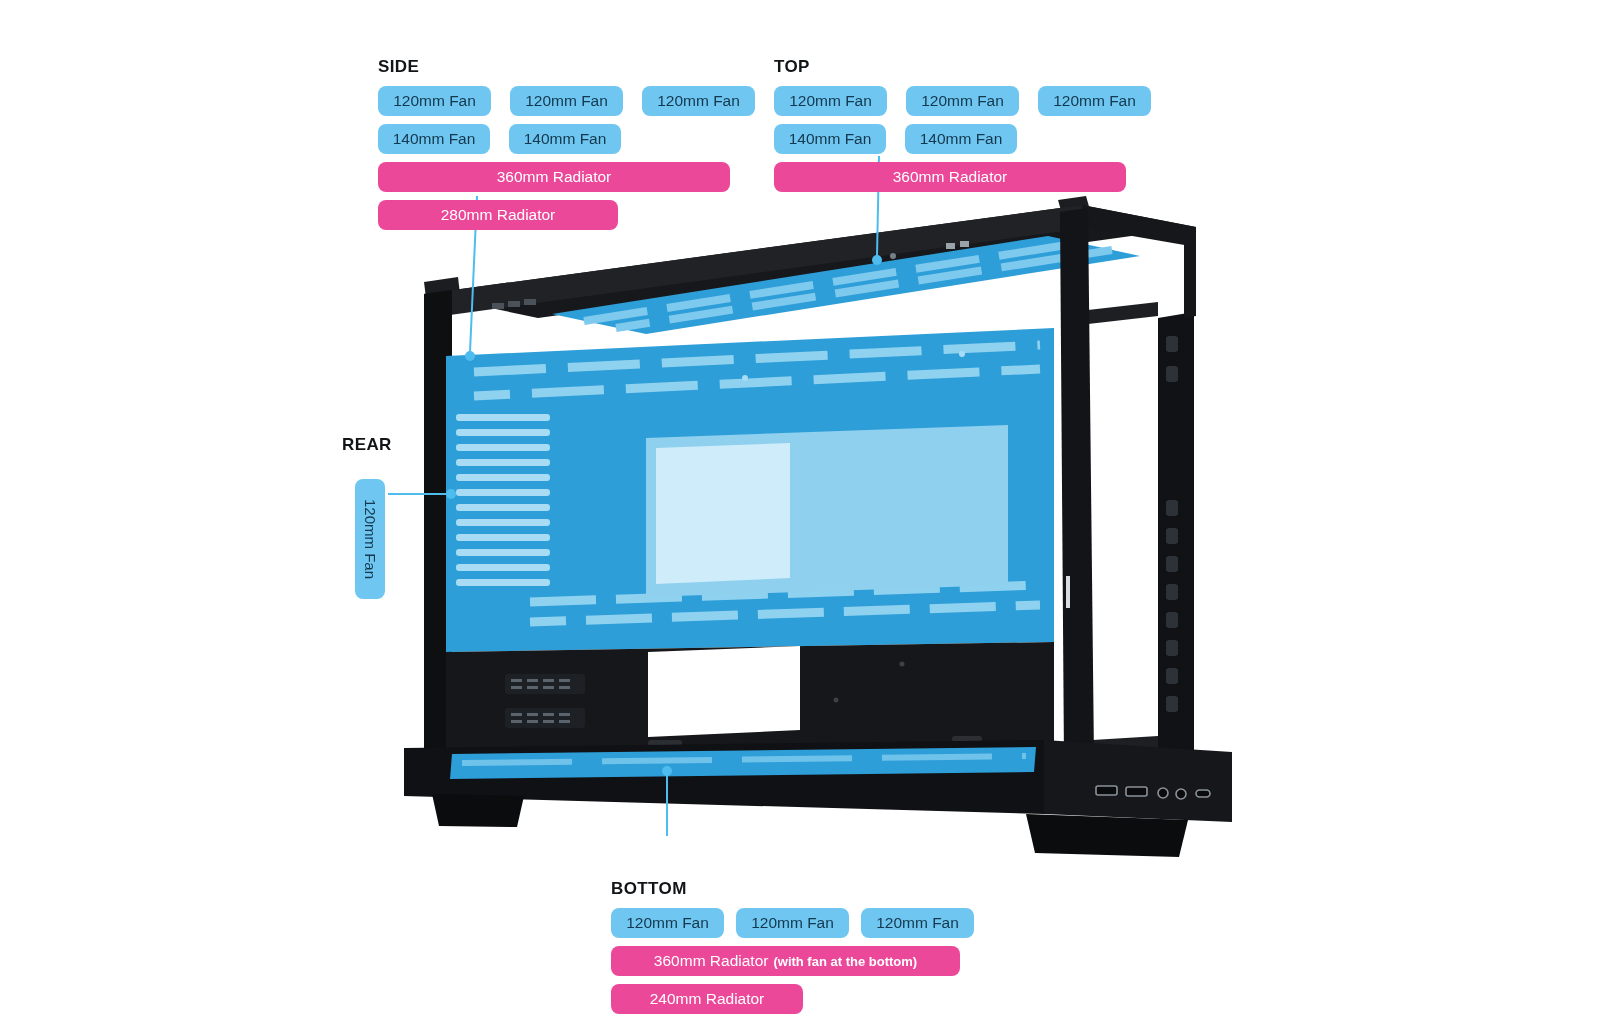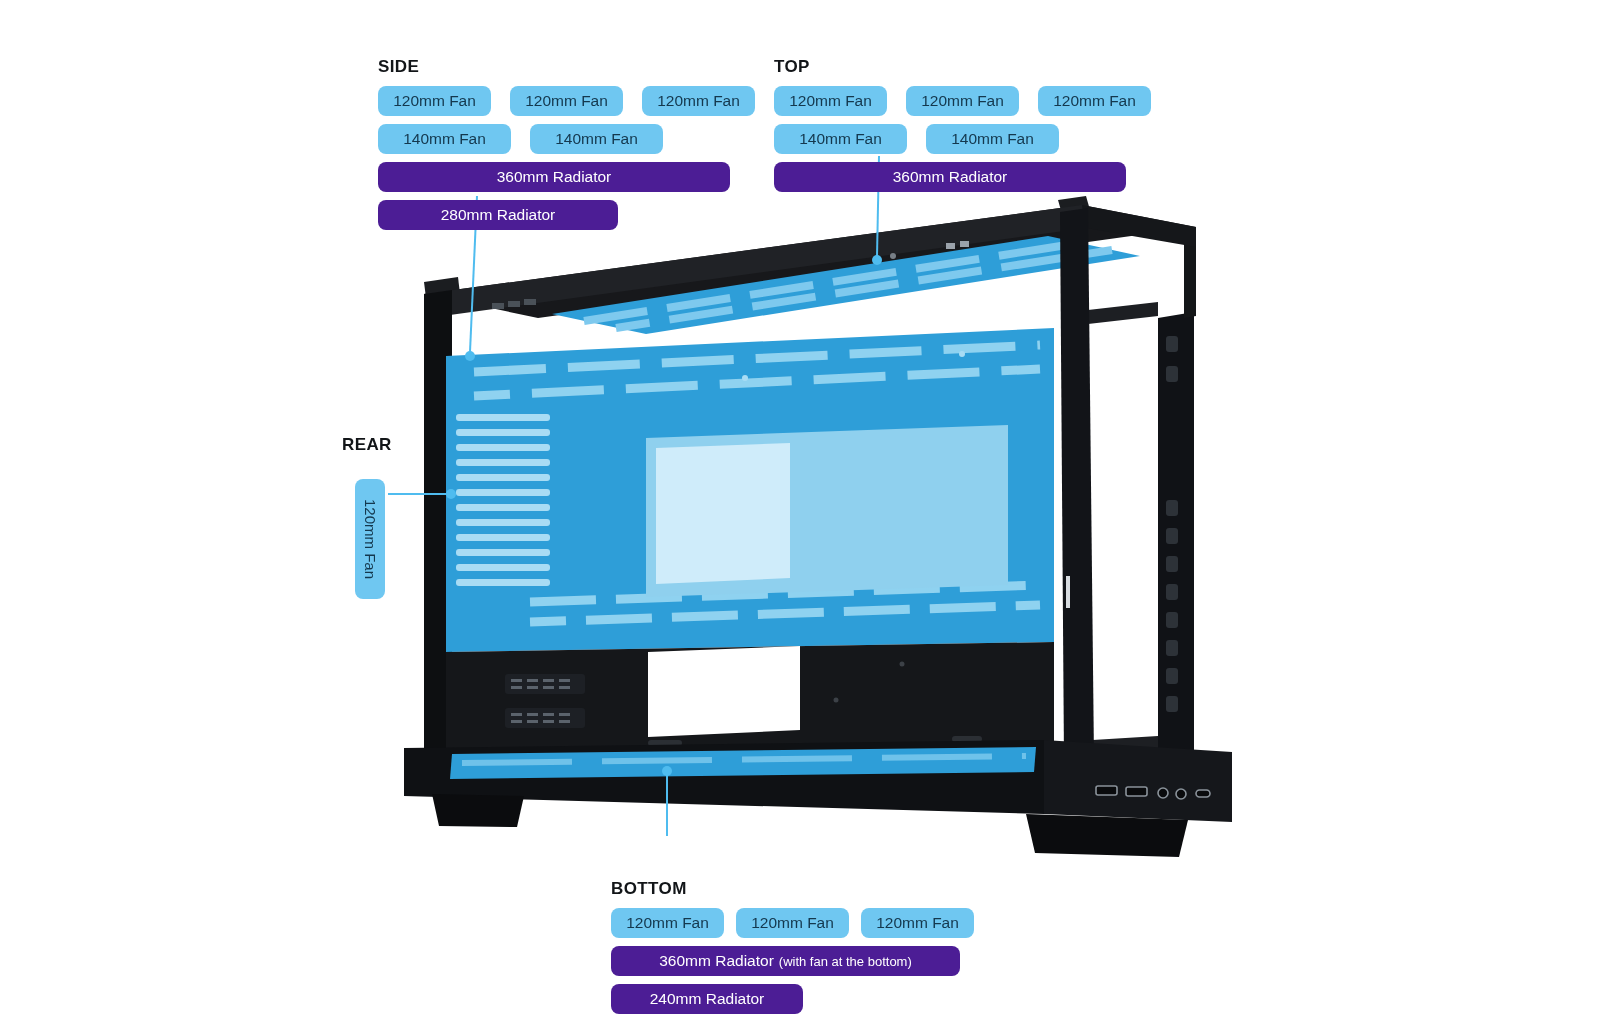--- a/index.html
+++ b/index.html
@@ -13,25 +13,25 @@
     margin:0 0 8px 0; font-size:17px; line-height:22px; font-weight:700;
     color:#121518; letter-spacing:0.4px;
   }
   .row { display:flex; gap:19px; margin-bottom:8px; }
   .row.tight { gap:12px; }
   .pill {
     display:flex; align-items:center; justify-content:center;
     height:30px; border-radius:8px; font-size:15.5px; font-weight:500;
     background:#6FC7F1; color:#14384E; box-sizing:border-box; white-space:nowrap;
   }
-  .pill.rad { background:#4c1d95; color:#ffffff; }
-  .w120 { width:113px; } .w140 { width:133px; }
+  .pill.rad { background:#ec4899; color:#ffffff; }
+  .w120 { width:113px; } .w140 { width:112px; }
   .w360 { width:352px; } .w280 { width:240px; }
   .w360b{ width:349px; } .w240 { width:192px; }
-  .pill .note { font-size:13px; font-weight:400; margin-left:5px; }
+  .pill .note { font-size:13px; font-weight:700; margin-left:5px; }
   .grp-rear { left:342px; top:394px; width:80px; height:190px; }
   .vpill {
     position:absolute; left:13px; top:45px; width:30px; height:120px;
     writing-mode:vertical-rl; display:flex; align-items:center; justify-content:center;
     border-radius:8px; background:#6FC7F1; color:#14384E; font-size:15px; font-weight:500;
   }
 </style>
 </head>
 <body>
 

